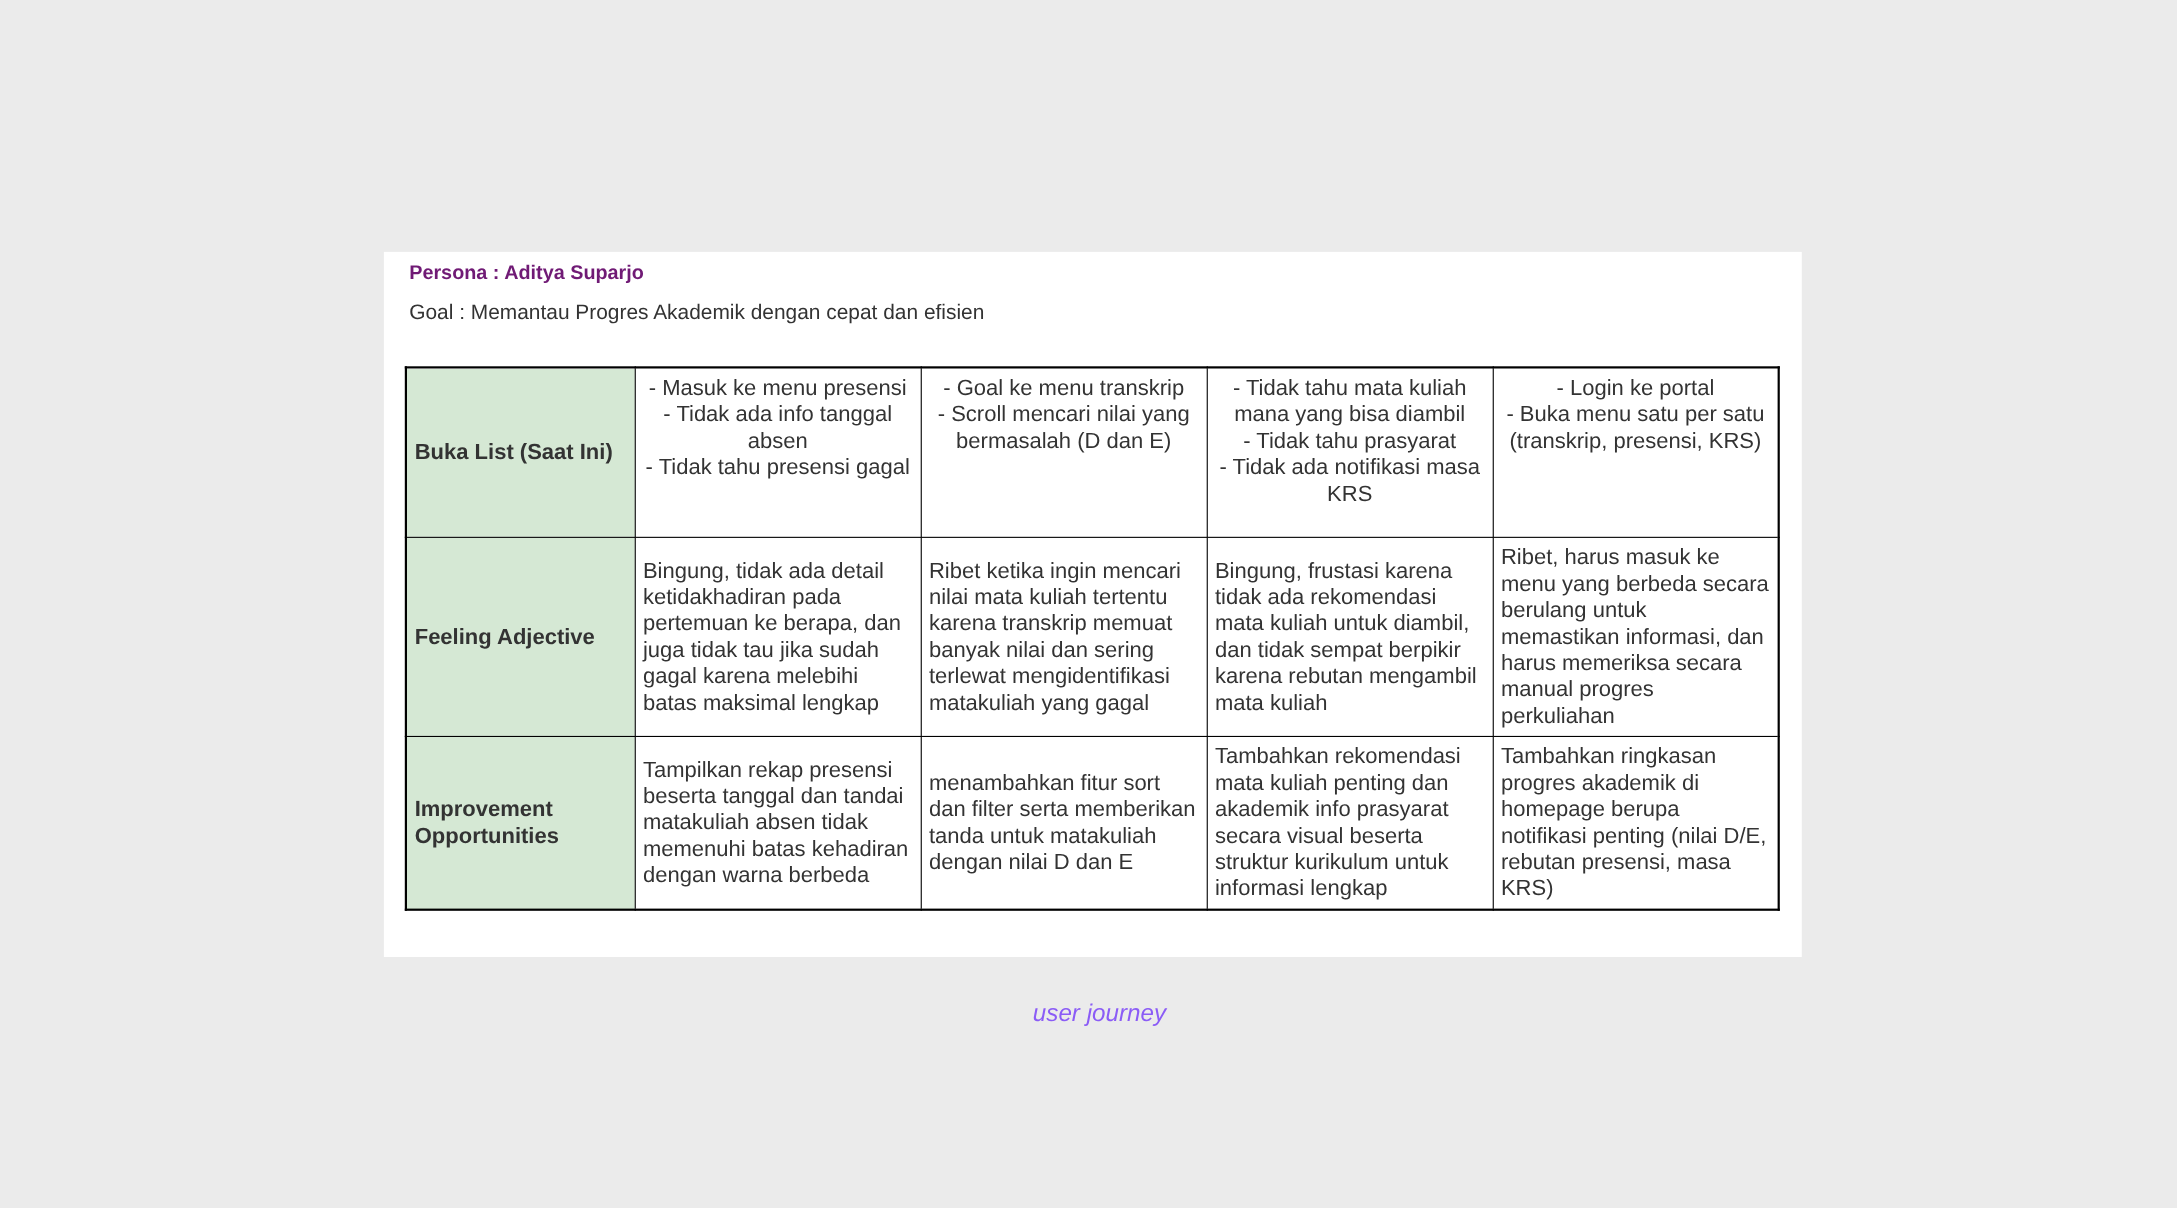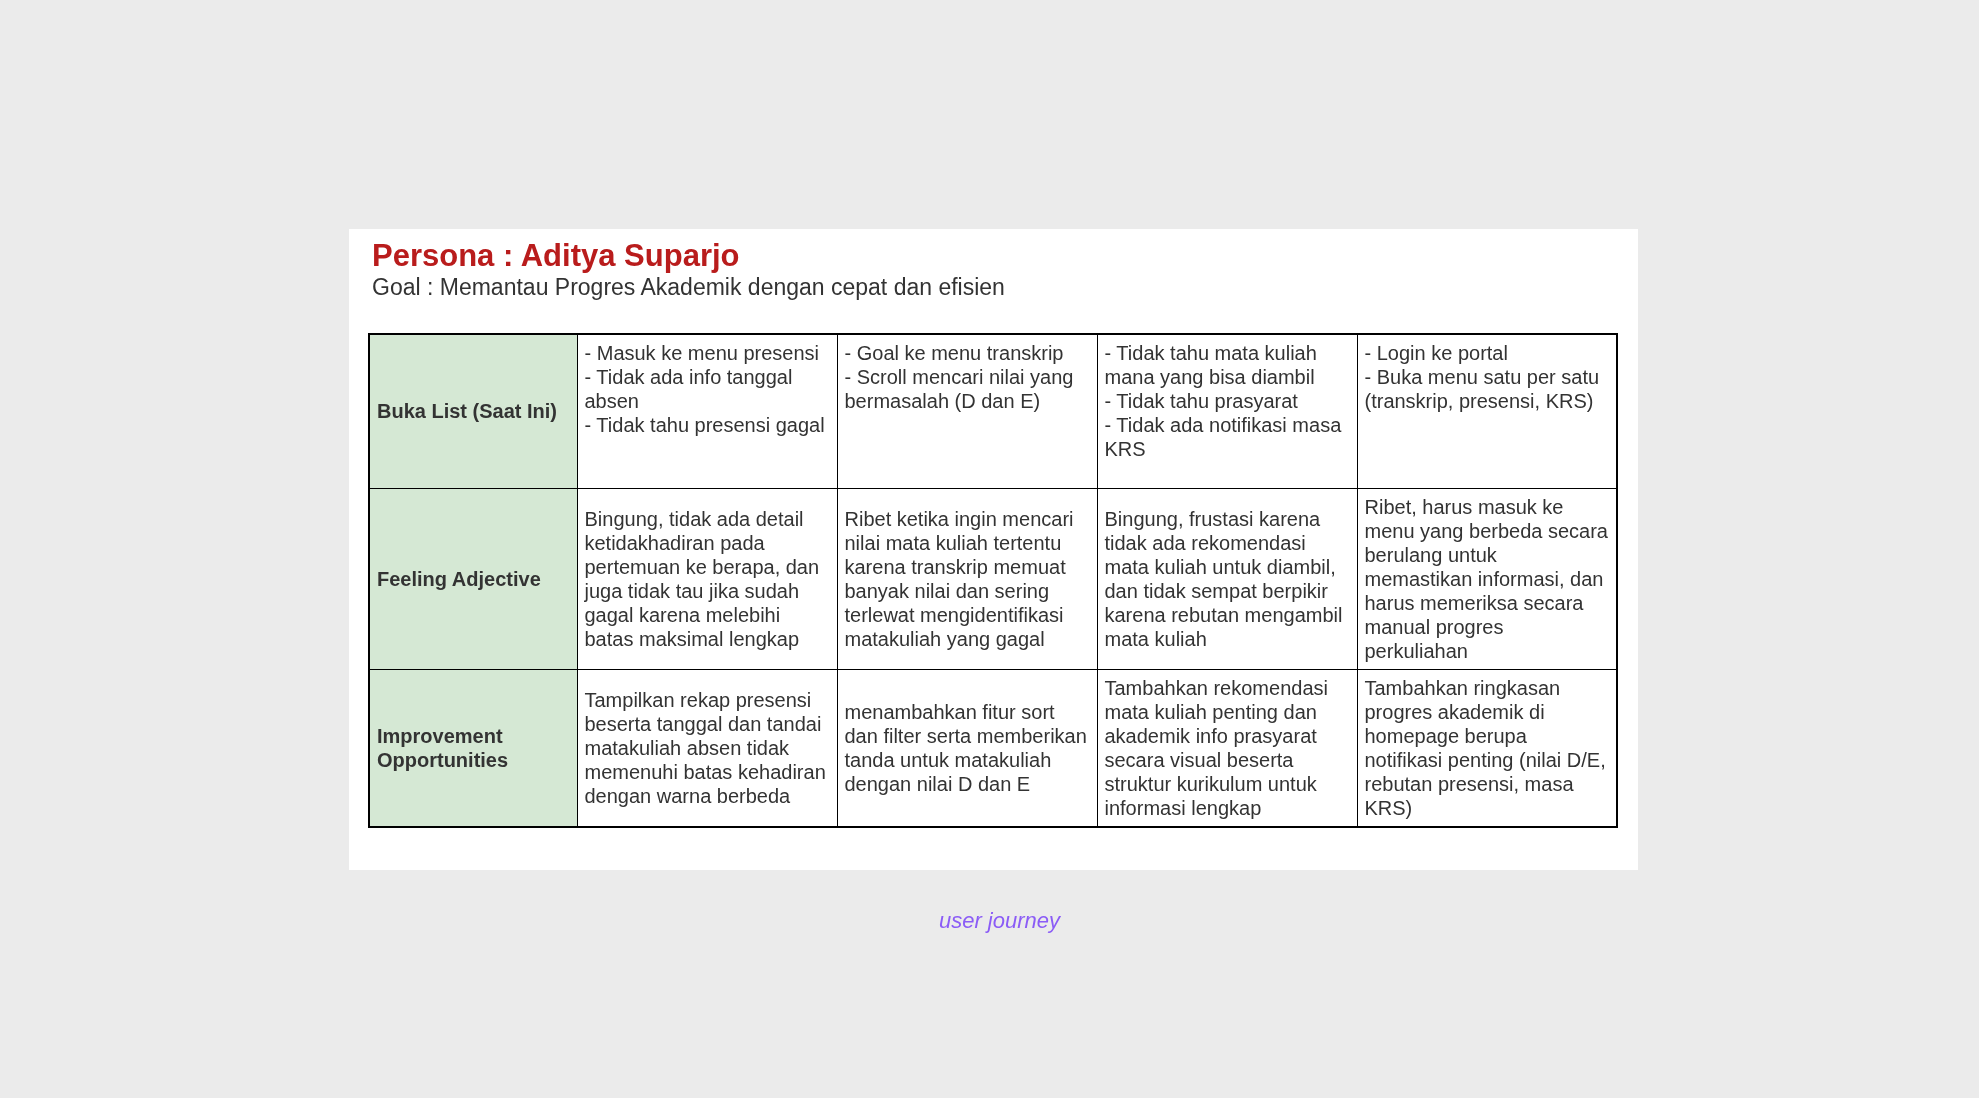--- a/index.html
+++ b/index.html
@@ -20,30 +20,30 @@
     left: 349px;
     top: 229px;
     width: 1289px;
     height: 641px;
     background: var(--card_bg, #ffffff);
   }
   .persona-title {
     position: absolute;
     left: 23px;
     top: 9px;
-    font-size: 31px;
+    font-size: 18px;
     font-weight: bold;
-    color: #b91c1c;
+    color: #701a75;
     white-space: nowrap;
   }
   .goal-line {
     position: absolute;
     left: 23px;
     top: 45px;
-    font-size: 23px;
+    font-size: 19px;
     color: #333333;
     white-space: nowrap;
   }
   table.journey {
     position: absolute;
     left: 19px;
     top: 104px;
     border-collapse: collapse;
     table-layout: fixed;
     border: 2px solid var(--border, #000000);
@@ -64,21 +64,21 @@
   tr.r-feeling      { height: 160px; }
   tr.r-improvement  { height: 156px; }
   td.label-cell {
     background: var(--label_col_bg, #d5e8d4);
     font-weight: bold;
   }
   td.header-cell {
     background: var(--header_row_bg, #faecc3);
   }
   tr.r-tasks td.content-cell { vertical-align: top; }
-  td.prelines { white-space: pre-line; }
+  td.prelines { white-space: pre-line; text-align: center; }
   .figure-caption {
     position: absolute;
     left: 0;
     top: 908px;
     width: 100%;
     text-align: center;
     font-style: italic;
     font-size: 22px;
     color: #8b5cf6;
     padding-left: 10px;

